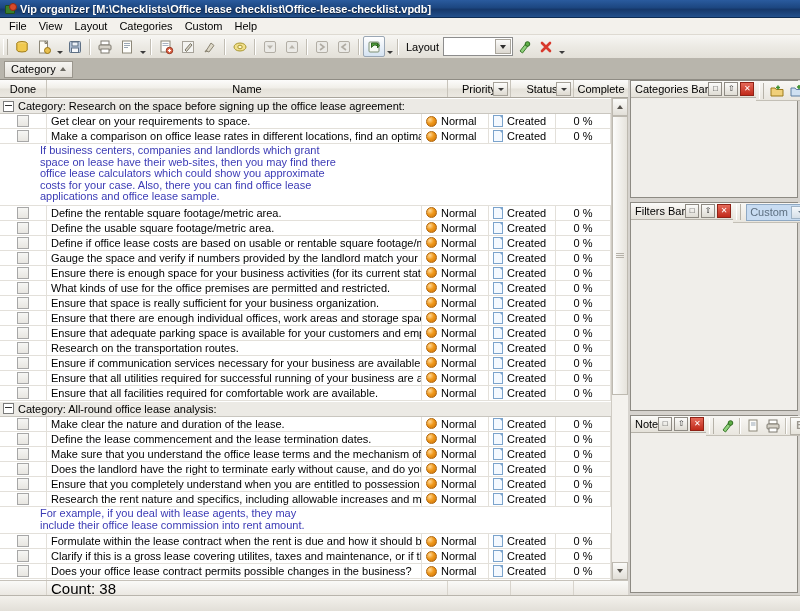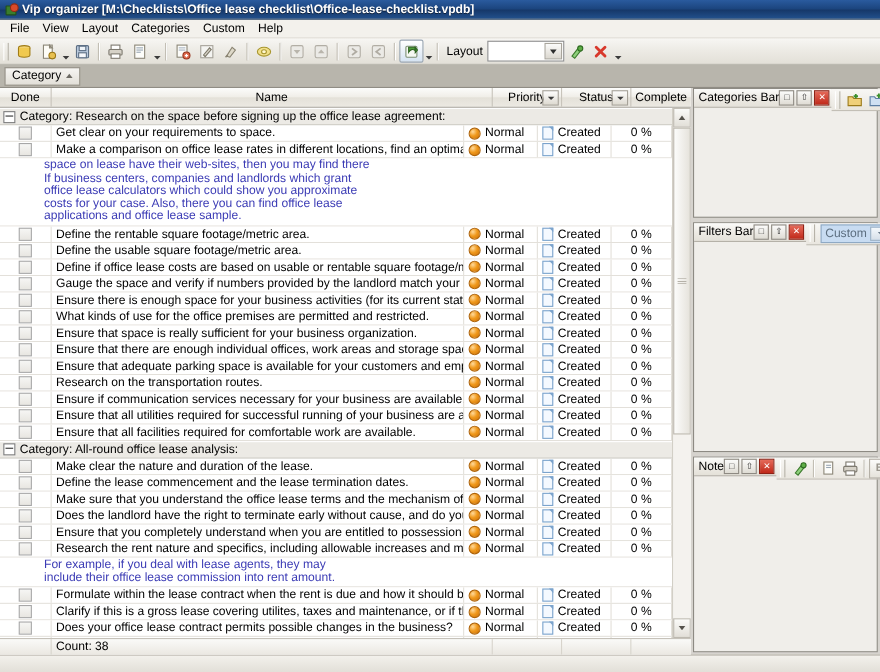--- a/index.html
+++ b/index.html
@@ -326,21 +326,21 @@
   }
   .noterow div { white-space: nowrap; }
 
   
   .countbar {
     height: 14px;
     display:flex;
     background: linear-gradient(to bottom,#fafaf8,#ebe8e2);
     border-top: 1px solid #c6c2ba;
     flex:none;
-    font-size: 11px;
+    font-size: 15px;
   }
   .countbar .cc { border-right: 1px solid #d8d4cc; display:flex;align-items:center; }
   .countbar .cc.done { width:46px; }
   .countbar .cc.name { flex:1; padding-left:4px; }
   .countbar .cc.prio { width:62px; }
   .countbar .cc.stat { width:62px; }
   .countbar .cc.comp { width:54px; border-right:none; }
 
   
   .rightpane {
@@ -687,22 +687,22 @@
                 <span class="prio-dot"></span>
                 <span>Normal</span>
               </div>
               <div class="c c-stat">
                 <span class="stat-doc"></span>
                 <span>Created</span>
               </div>
               <div class="c c-comp">0 %</div>
             </div>
             <div class="noterow">
+              <div>If business centers, companies and landlords which grant</div>
               <div>space on lease have their web-sites, then you may find there</div>
-              <div>If business centers, companies and landlords which grant</div>
               <div>office lease calculators which could show you approximate</div>
               <div>costs for your case. Also, there you can find office lease</div>
               <div>applications and office lease sample.</div>
             </div>
             <div class="taskrow">
               <div class="c c-done">
                 <span class="chk"></span>
               </div>
               <div class="c c-name">Define the rentable square footage/metric area.</div>
               <div class="c c-prio">

